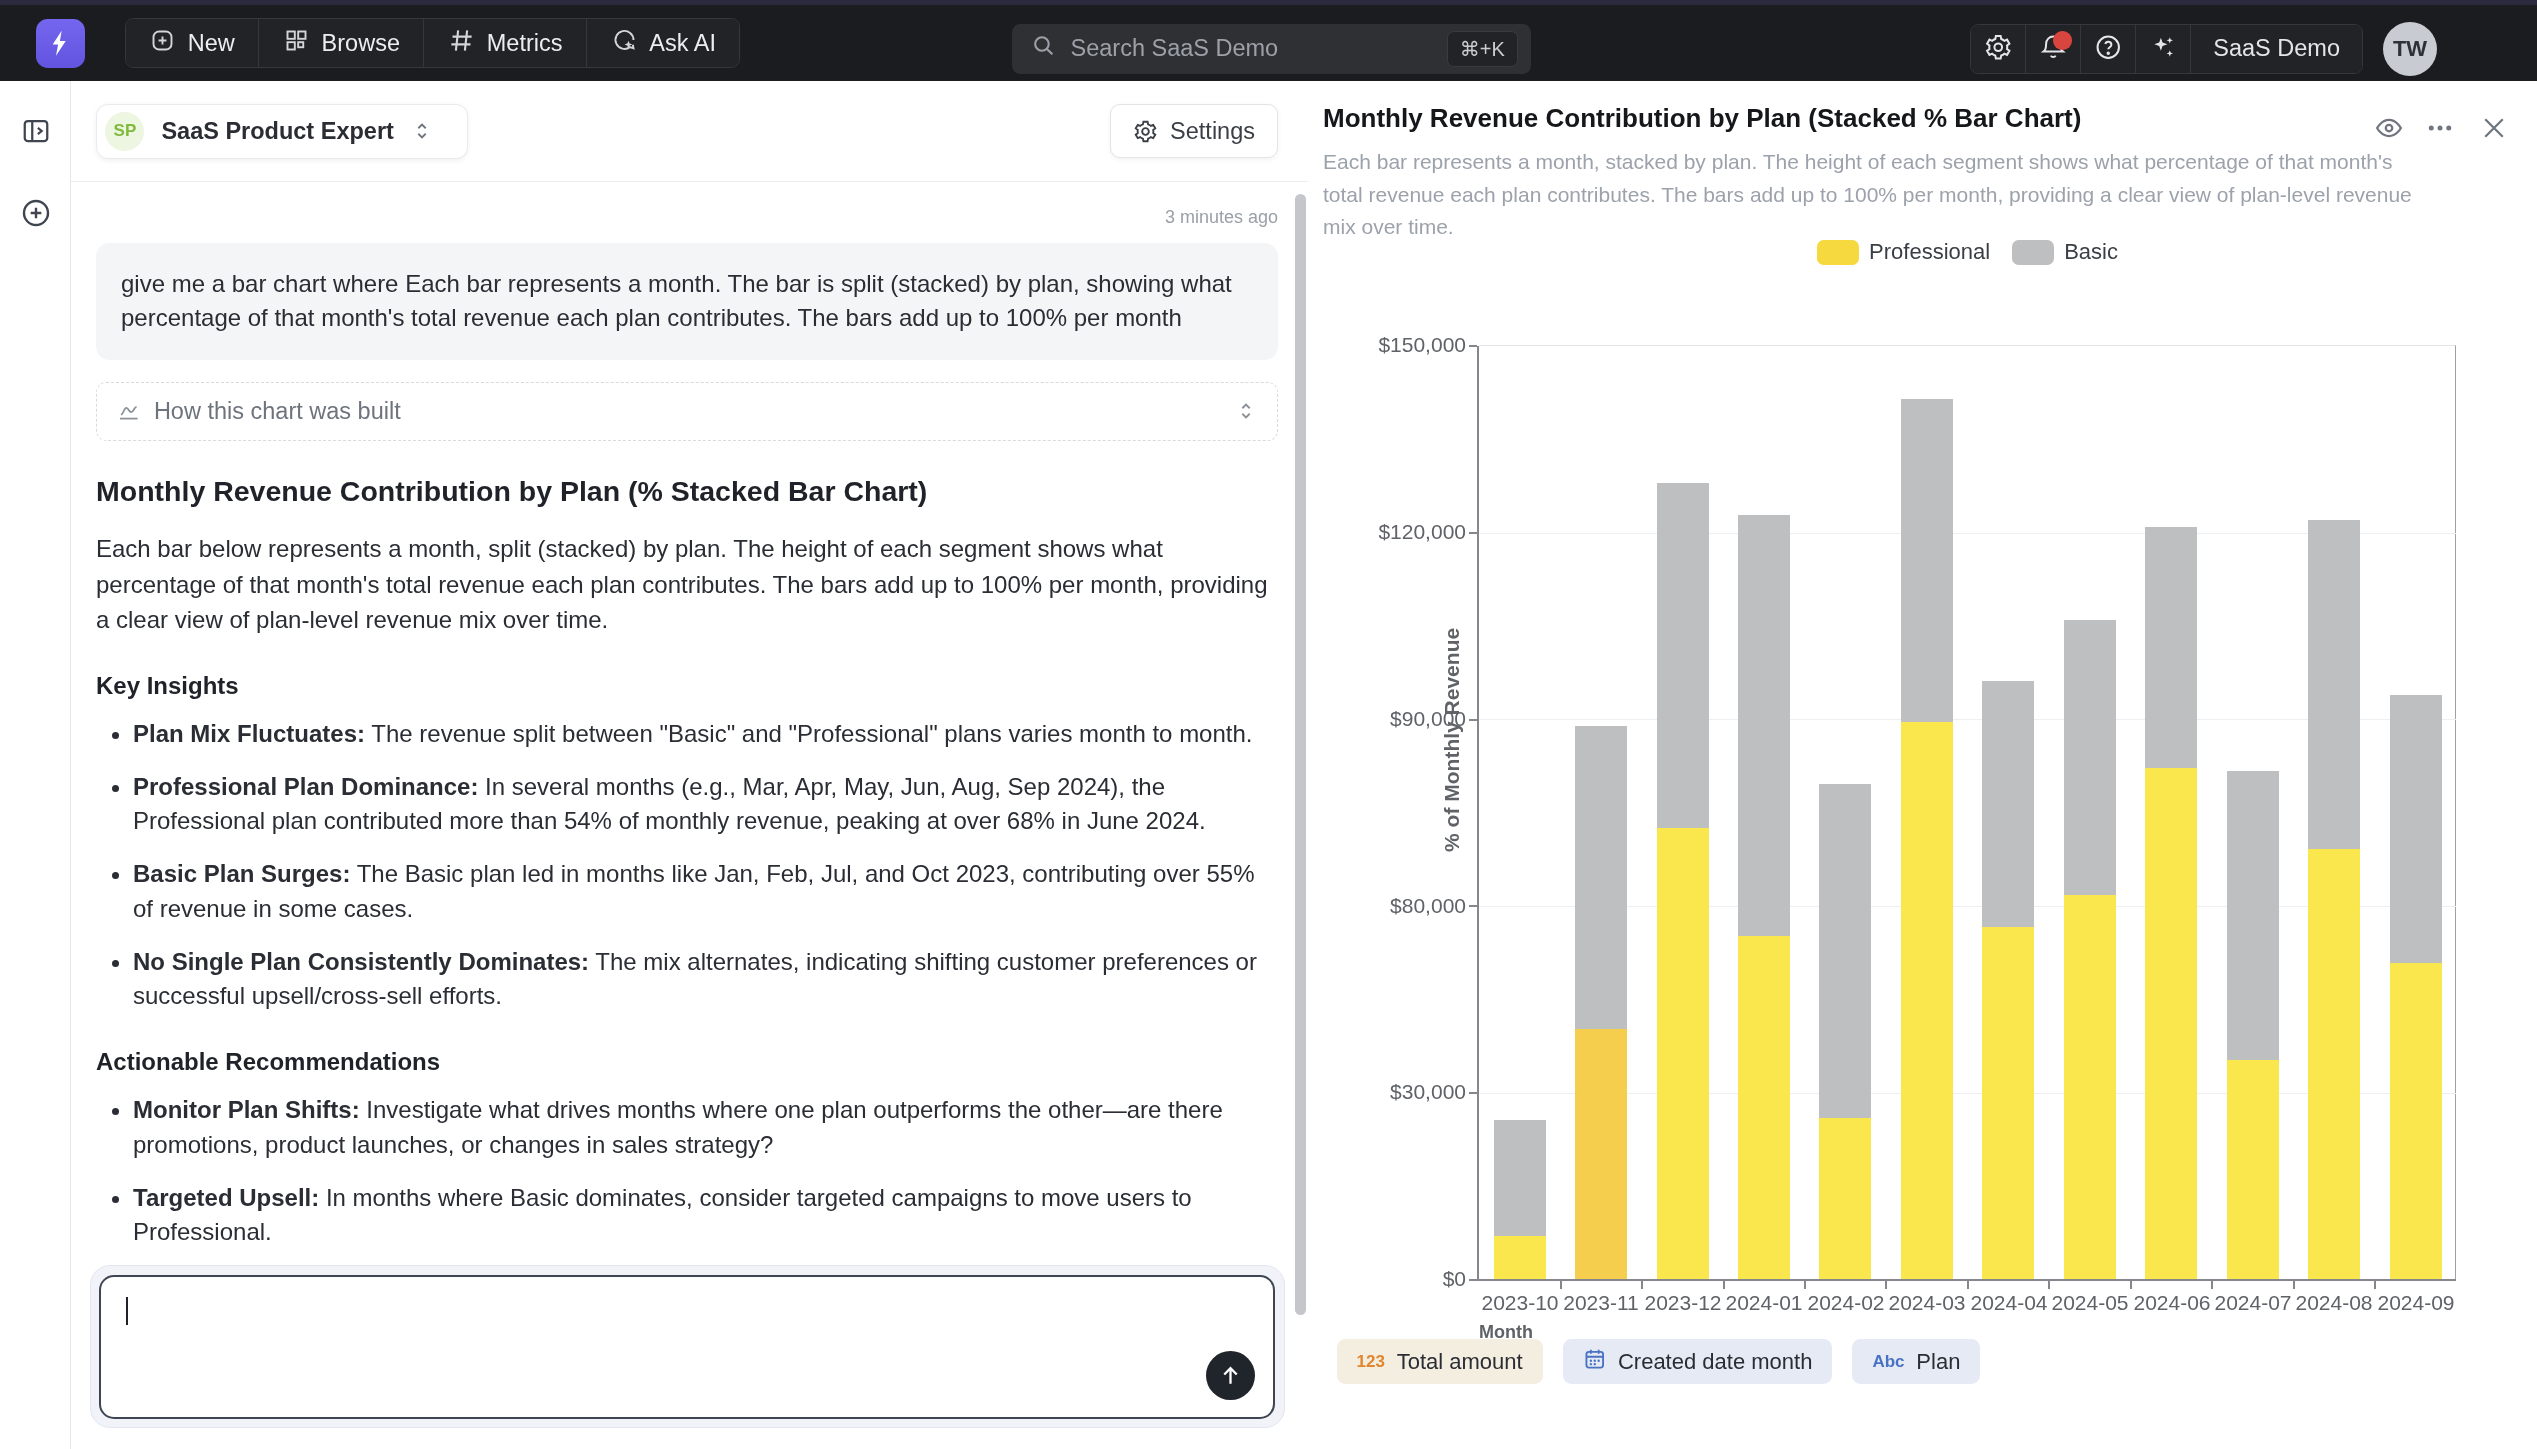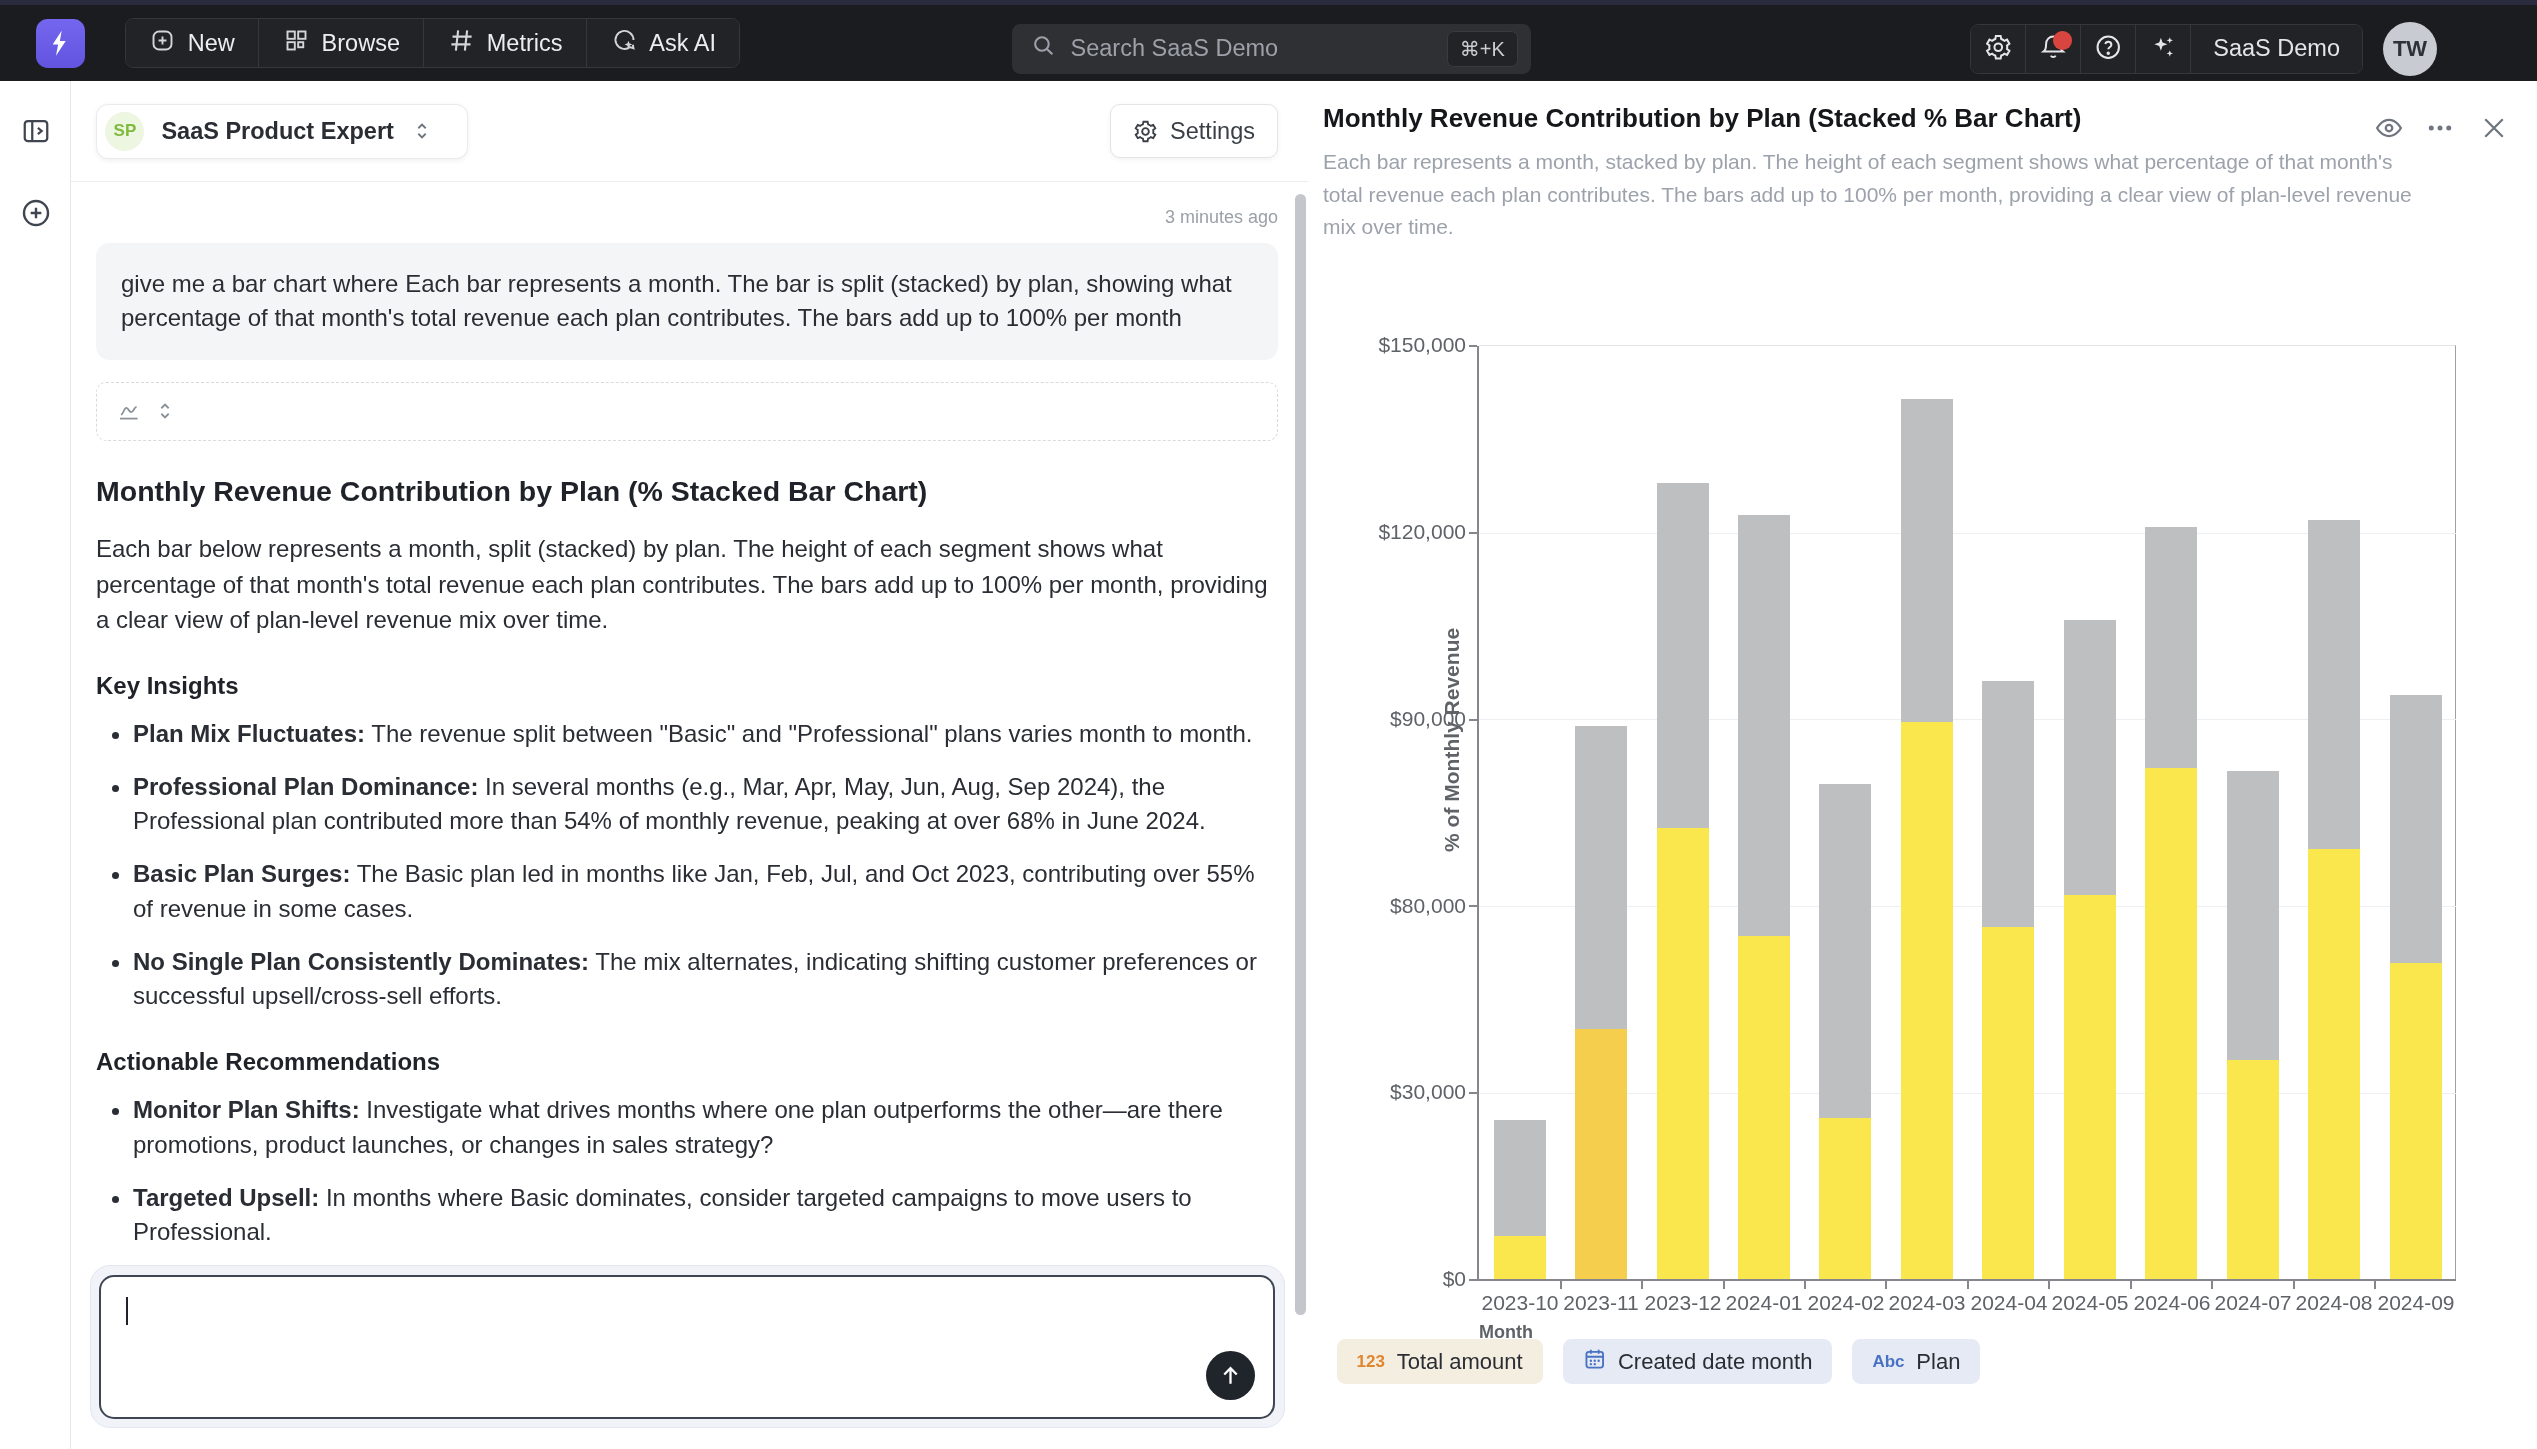--- a/index.html
+++ b/index.html
@@ -225,20 +225,21 @@
   </div>
 
   <div id="chat-scroll">
     <div class="timestamp">3 minutes ago</div>
     <div id="user-bubble">give me a bar chart where Each bar represents a month. The bar is split (stacked) by plan, showing what percentage of that month's total revenue each plan contributes. The bars add up to 100% per month</div>
     <div id="howbuilt">
       <svg width="23.5" height="23.5" viewBox="0 0 24 24" fill="none" stroke="#8a9097" stroke-width="1.8">
           <path d="M3 20h18"></path>
           <path d="M4 16c2.5 0 3-7 5.5-7s2.5 4.5 5 4.5S17.5 8 20 8"></path>
         </svg>
+      <span class="grow">How this chart was built</span>
       <svg width="22" height="22" viewBox="0 0 24 24" fill="none" stroke="#8a9097" stroke-width="2">
           <path d="m8 9 4-4 4 4M8 15l4 4 4-4"></path>
         </svg>
     </div>
 
     <div class="md-h1">Monthly Revenue Contribution by Plan (% Stacked Bar Chart)</div>
     <div class="md-p">Each bar below represents a month, split (stacked) by plan. The height of each segment shows what percentage of that month's total revenue each plan contributes. The bars add up to 100% per month, providing a clear view of plan-level revenue mix over time.</div>
     <div class="md-h3">Key Insights</div>
     <ul class="md-list" id="insights-list">
         <li><b>Plan Mix Fluctuates:</b><span> The revenue split between "Basic" and "Professional" plans varies month to month.</span></li>
@@ -282,20 +283,30 @@
         <circle cx="12" cy="12" r="2"></circle>
         <circle cx="19" cy="12" r="2"></circle>
       </svg>
   </span>
   <span class="picon" id="close-ic">
     <svg width="30" height="30" viewBox="0 0 24 24" fill="none" stroke="currentColor" stroke-width="1.8">
         <path d="M5 5l14 14M19 5 5 19"></path>
       </svg>
   </span>
 
+  <div id="legend">
+      <span class="lg-item">
+        <span class="lg-sw" style="background:#f5d93e"></span>
+        <span>Professional</span>
+      </span>
+      <span class="lg-item">
+        <span class="lg-sw" style="background:#bebfc1"></span>
+        <span>Basic</span>
+      </span>
+    </div>
 
   <div id="plot">
     <div class="axis-left"></div>
     <div class="axis-bottom"></div>
     <div id="ylabel-title">% of Monthly Revenue</div>
   <div class="ytick" style="top: 933px;"></div>
       <div class="ylab" style="top: 921px;">$0</div>
       <div class="gridline" style="top: 747px;"></div>
       <div class="ytick" style="top: 746px;"></div>
       <div class="ylab" style="top: 734px;">$30,000</div>

